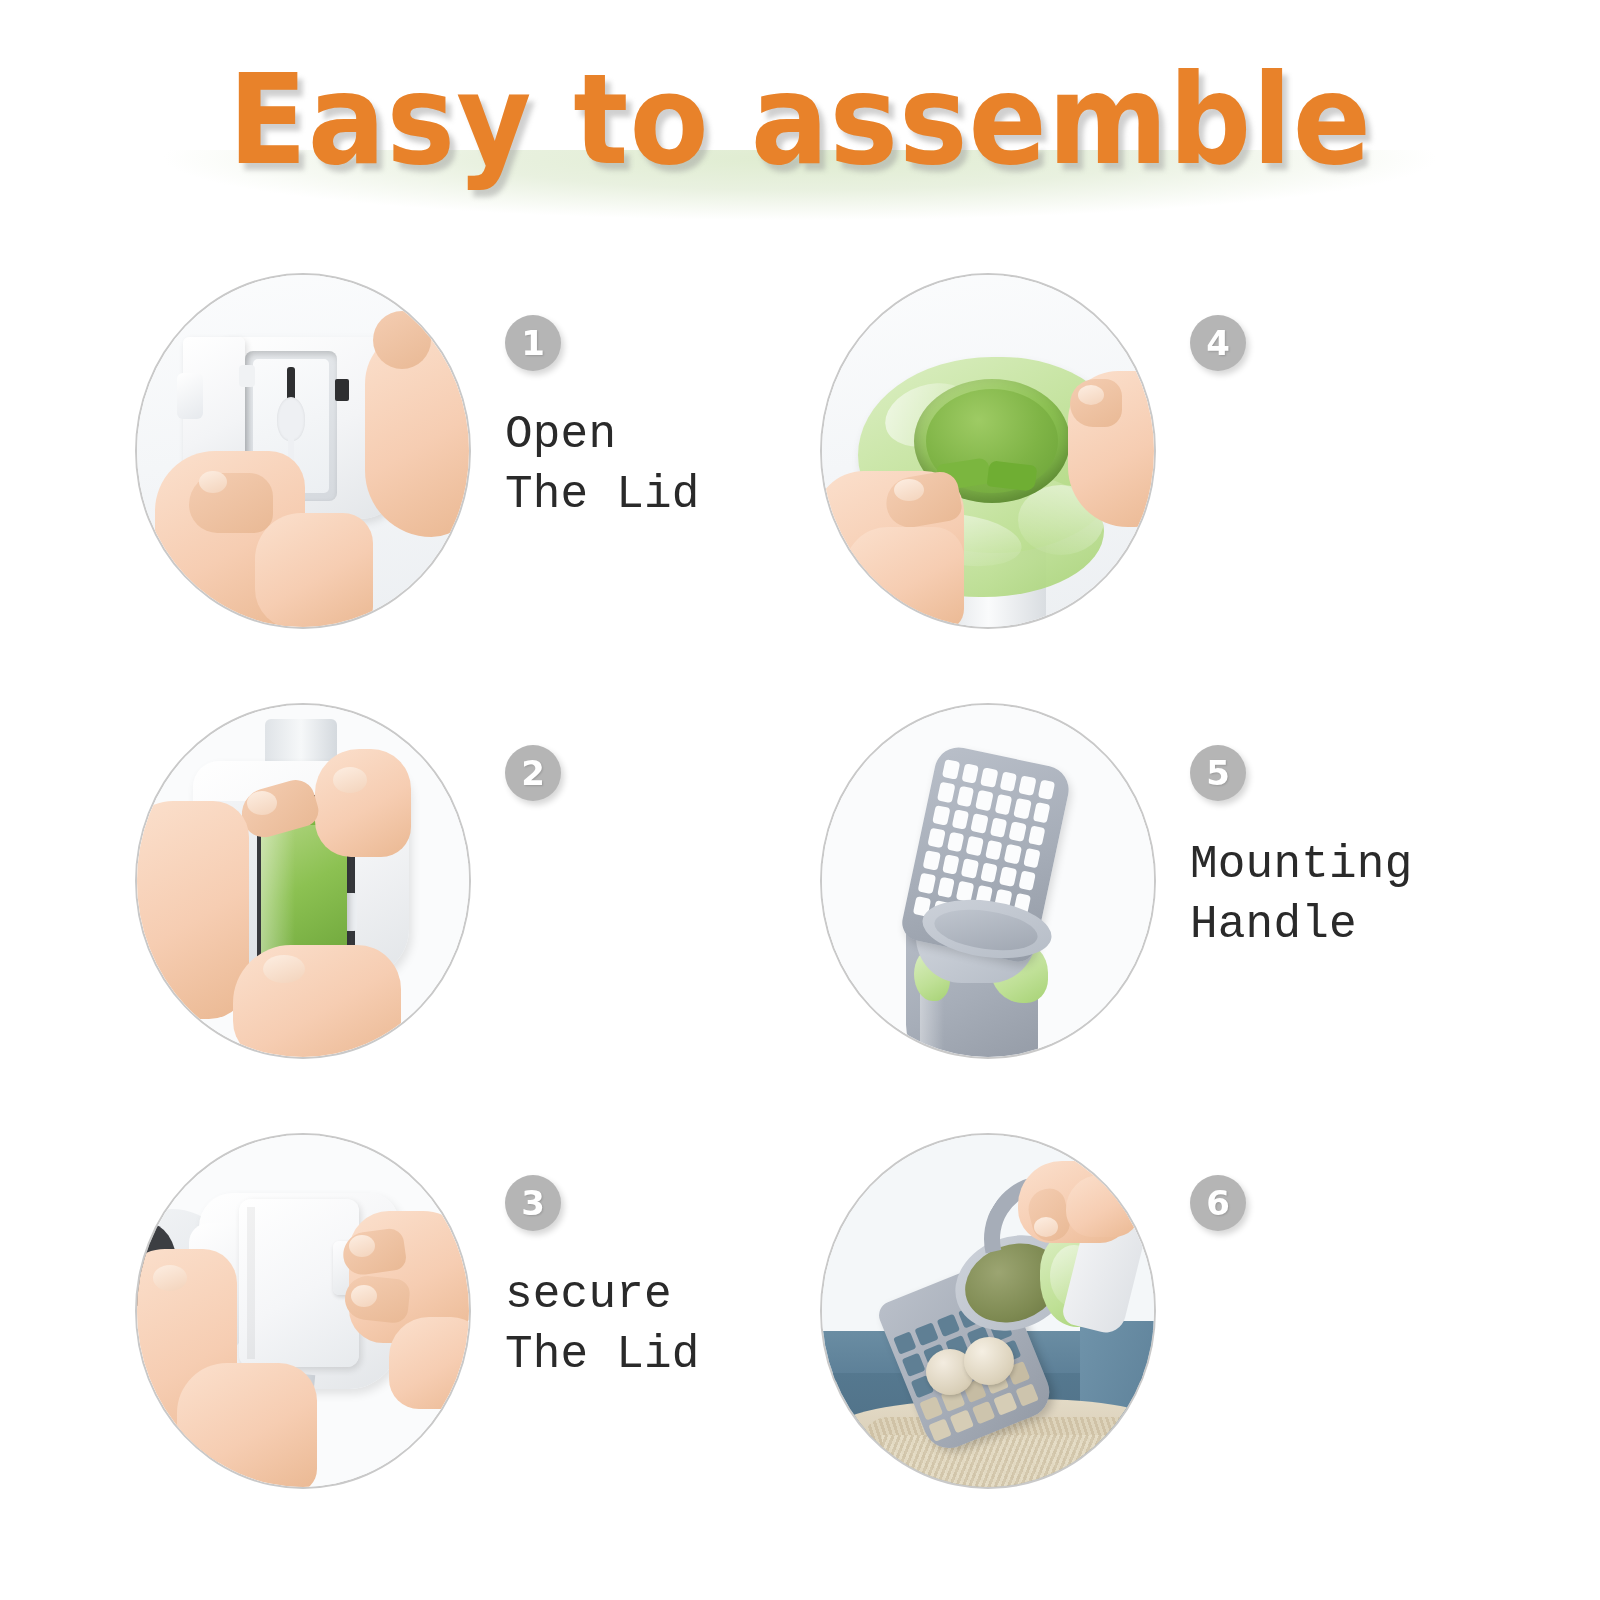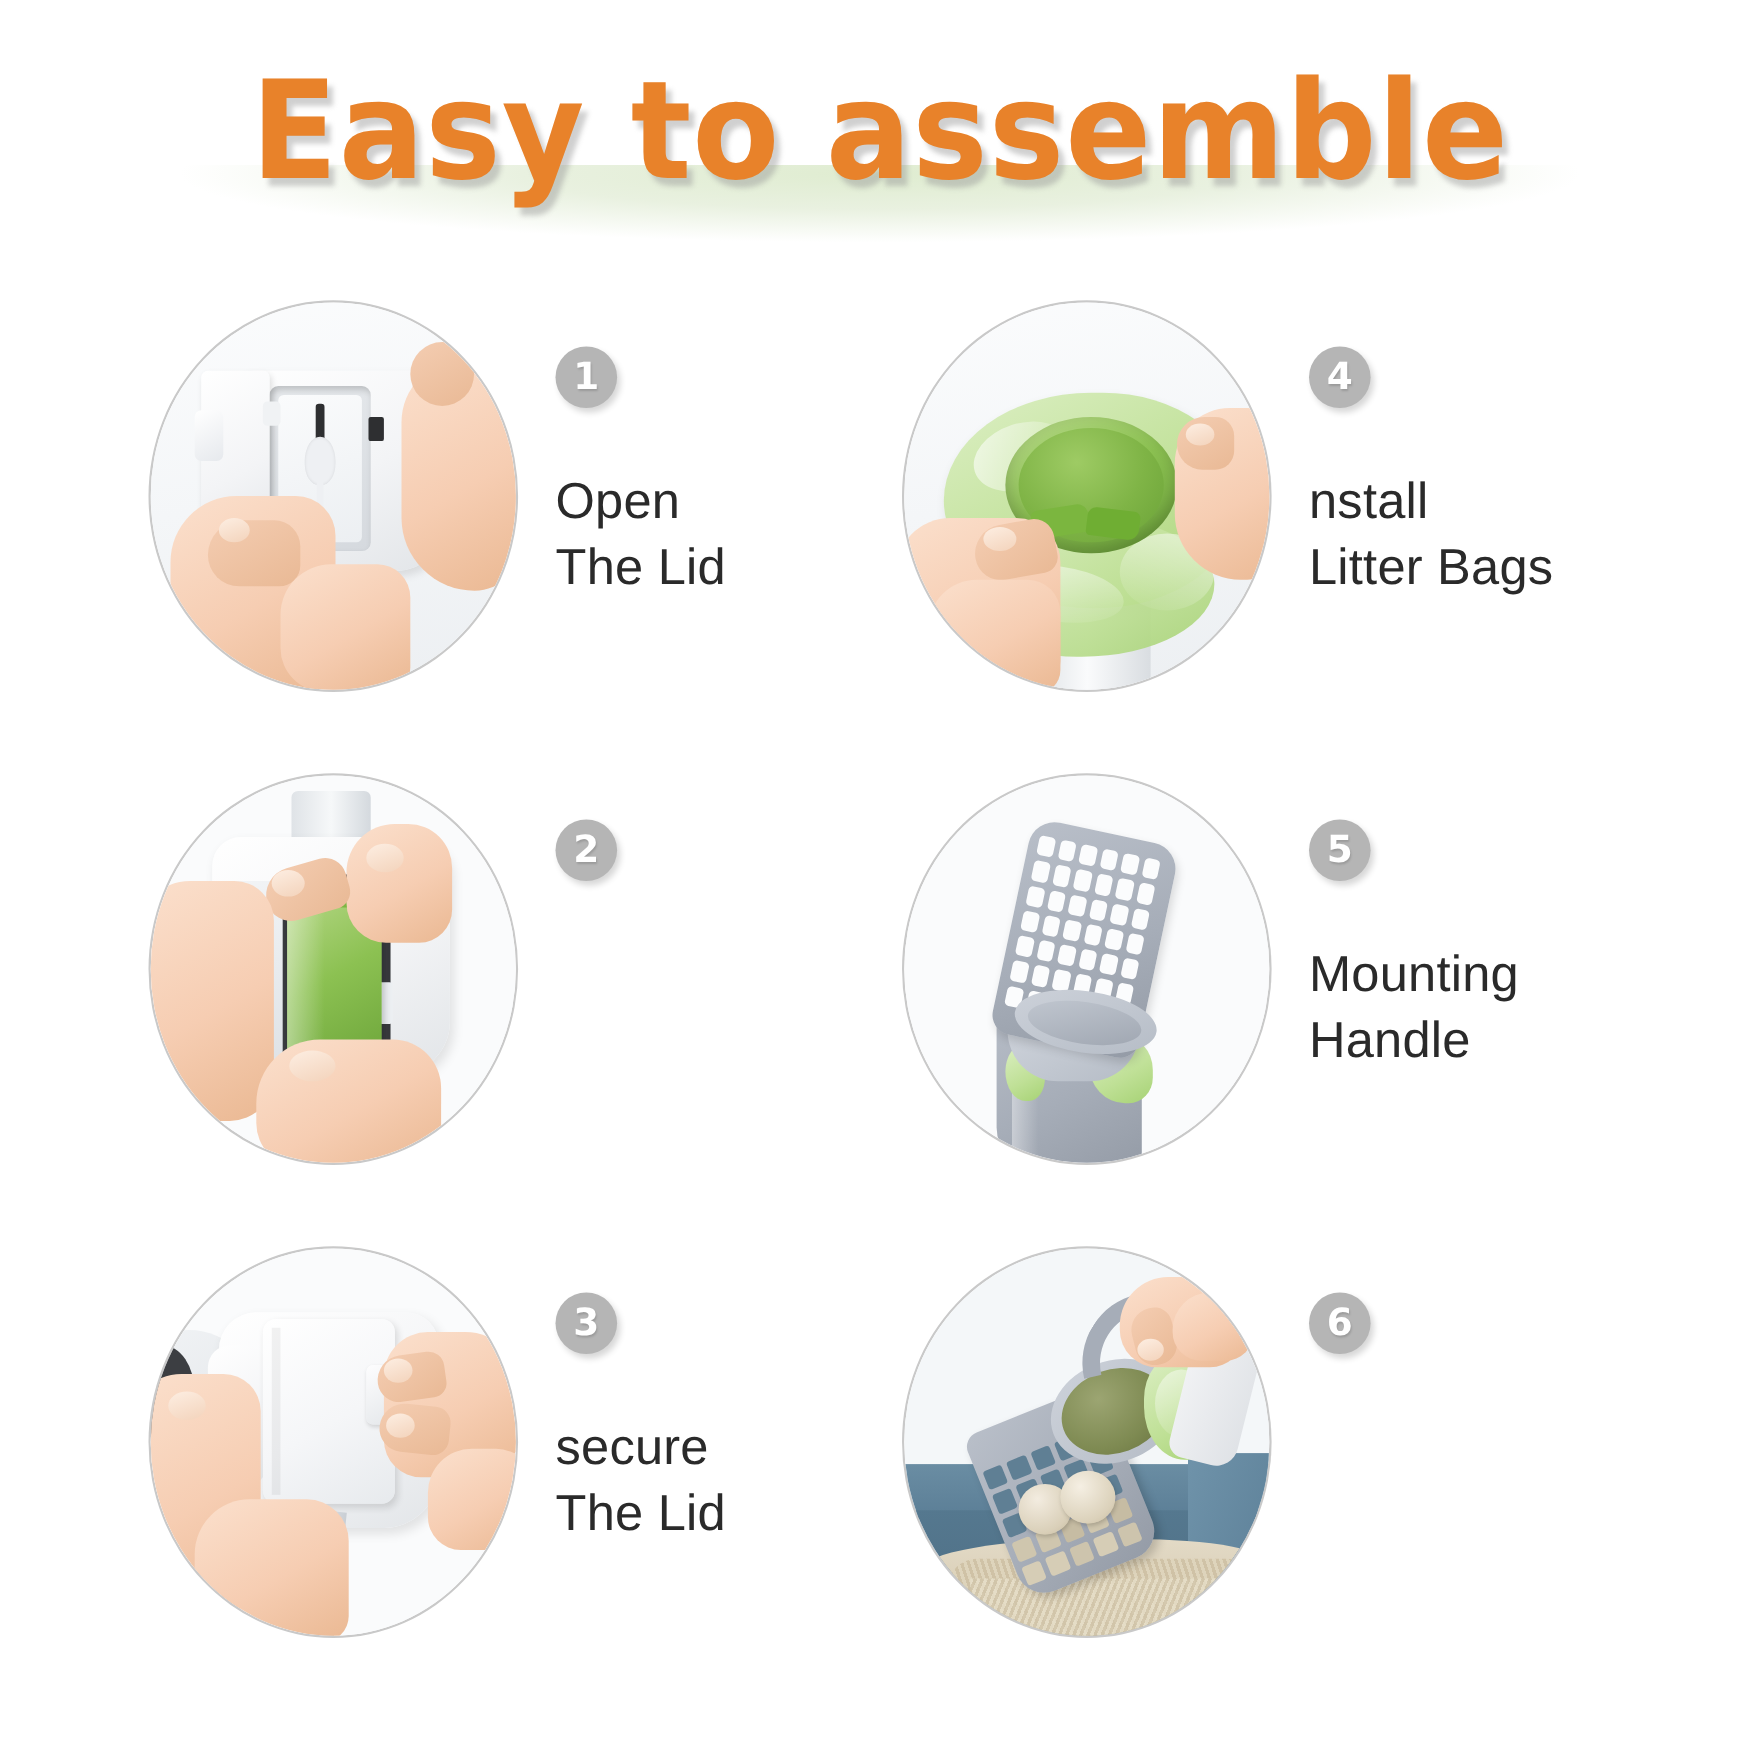--- a/index.html
+++ b/index.html
@@ -82,22 +82,22 @@
     width:56px;height:56px;border-radius:50%;
     background:#b5b5b5;
     box-shadow:3px 4px 6px rgba(0,0,0,0.16);
     color:#ffffff;
     font-family:"DejaVu Sans", sans-serif;
     font-weight:bold;font-size:34px;
     display:flex;align-items:center;justify-content:center;
     text-shadow:1px 1px 2px rgba(0,0,0,0.15);
   }
   .step-label{
-    margin-top:54px;
-    font-family:Liberation Sans, sans-serif;
+    margin-top:34px;
+    font-family:Liberation Mono, monospace;
     font-size:46px;line-height:60px;
     color:#2a2a2a;
     white-space:pre-line;
     letter-spacing:0.2px;
   }
 </style>
 </head>
 <body>
 
 <div id="title-band">
@@ -176,22 +176,20 @@
           <div class="nail" style="position:absolute;left:256px;top:110px;width:26px;height:20px;"></div>
 
           <div class="skin" style="position:absolute;left:-8px;top:196px;width:150px;height:160px;border-radius:50px 40px 30px 50px;"></div>
           <div class="skin-d" style="position:absolute;left:64px;top:200px;width:74px;height:50px;border-radius:34px 24px 18px 30px;transform:rotate(-10deg);"></div>
           <div class="nail" style="position:absolute;left:72px;top:204px;width:30px;height:22px;"></div>
           <div class="skin" style="position:absolute;left:22px;top:252px;width:120px;height:104px;border-radius:44px 30px 22px 36px;"></div>
         </div>
       </div>
       <div class="step-info">
         <div class="badge">4</div>
-        <div class="step-label">nstall
-Litter Bags</div>
       </div>
     </div>
   </div>
 
   <div class="step-row" style="top:430px;">
 
     <div class="step-cell col-left">
       <div class="photo-circle">
         <div class="scene">
           <div class="backdrop-plain"></div>

